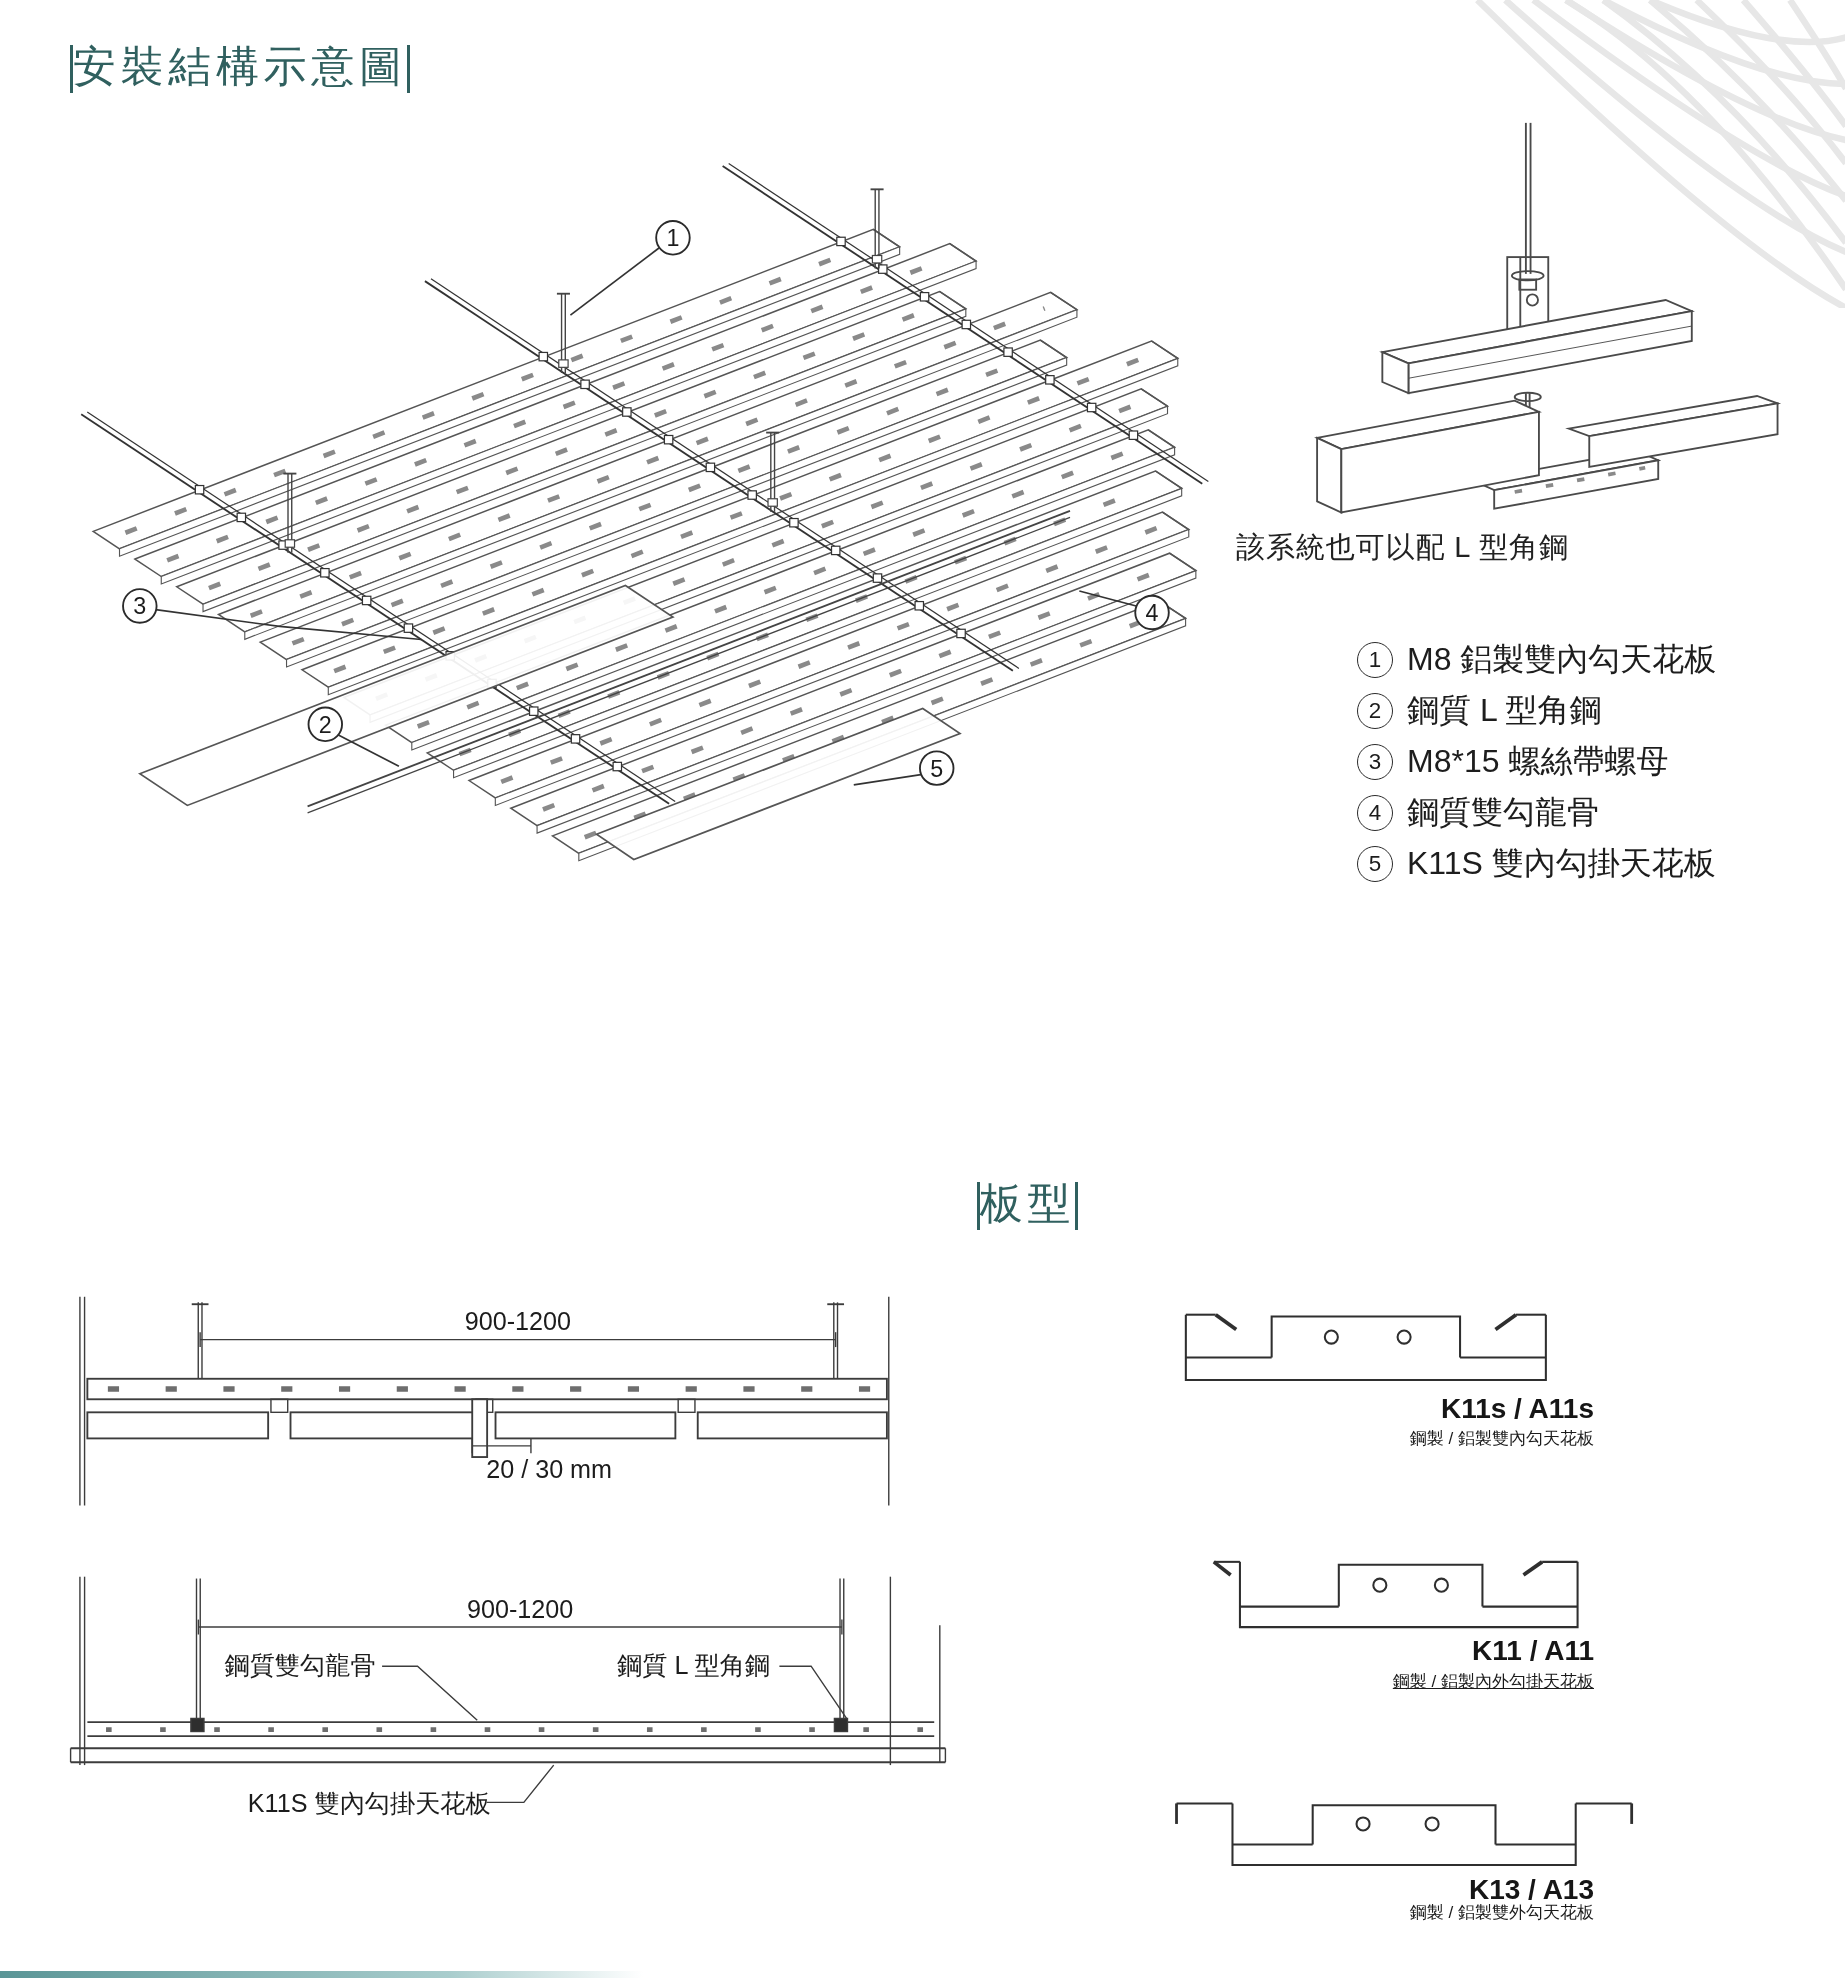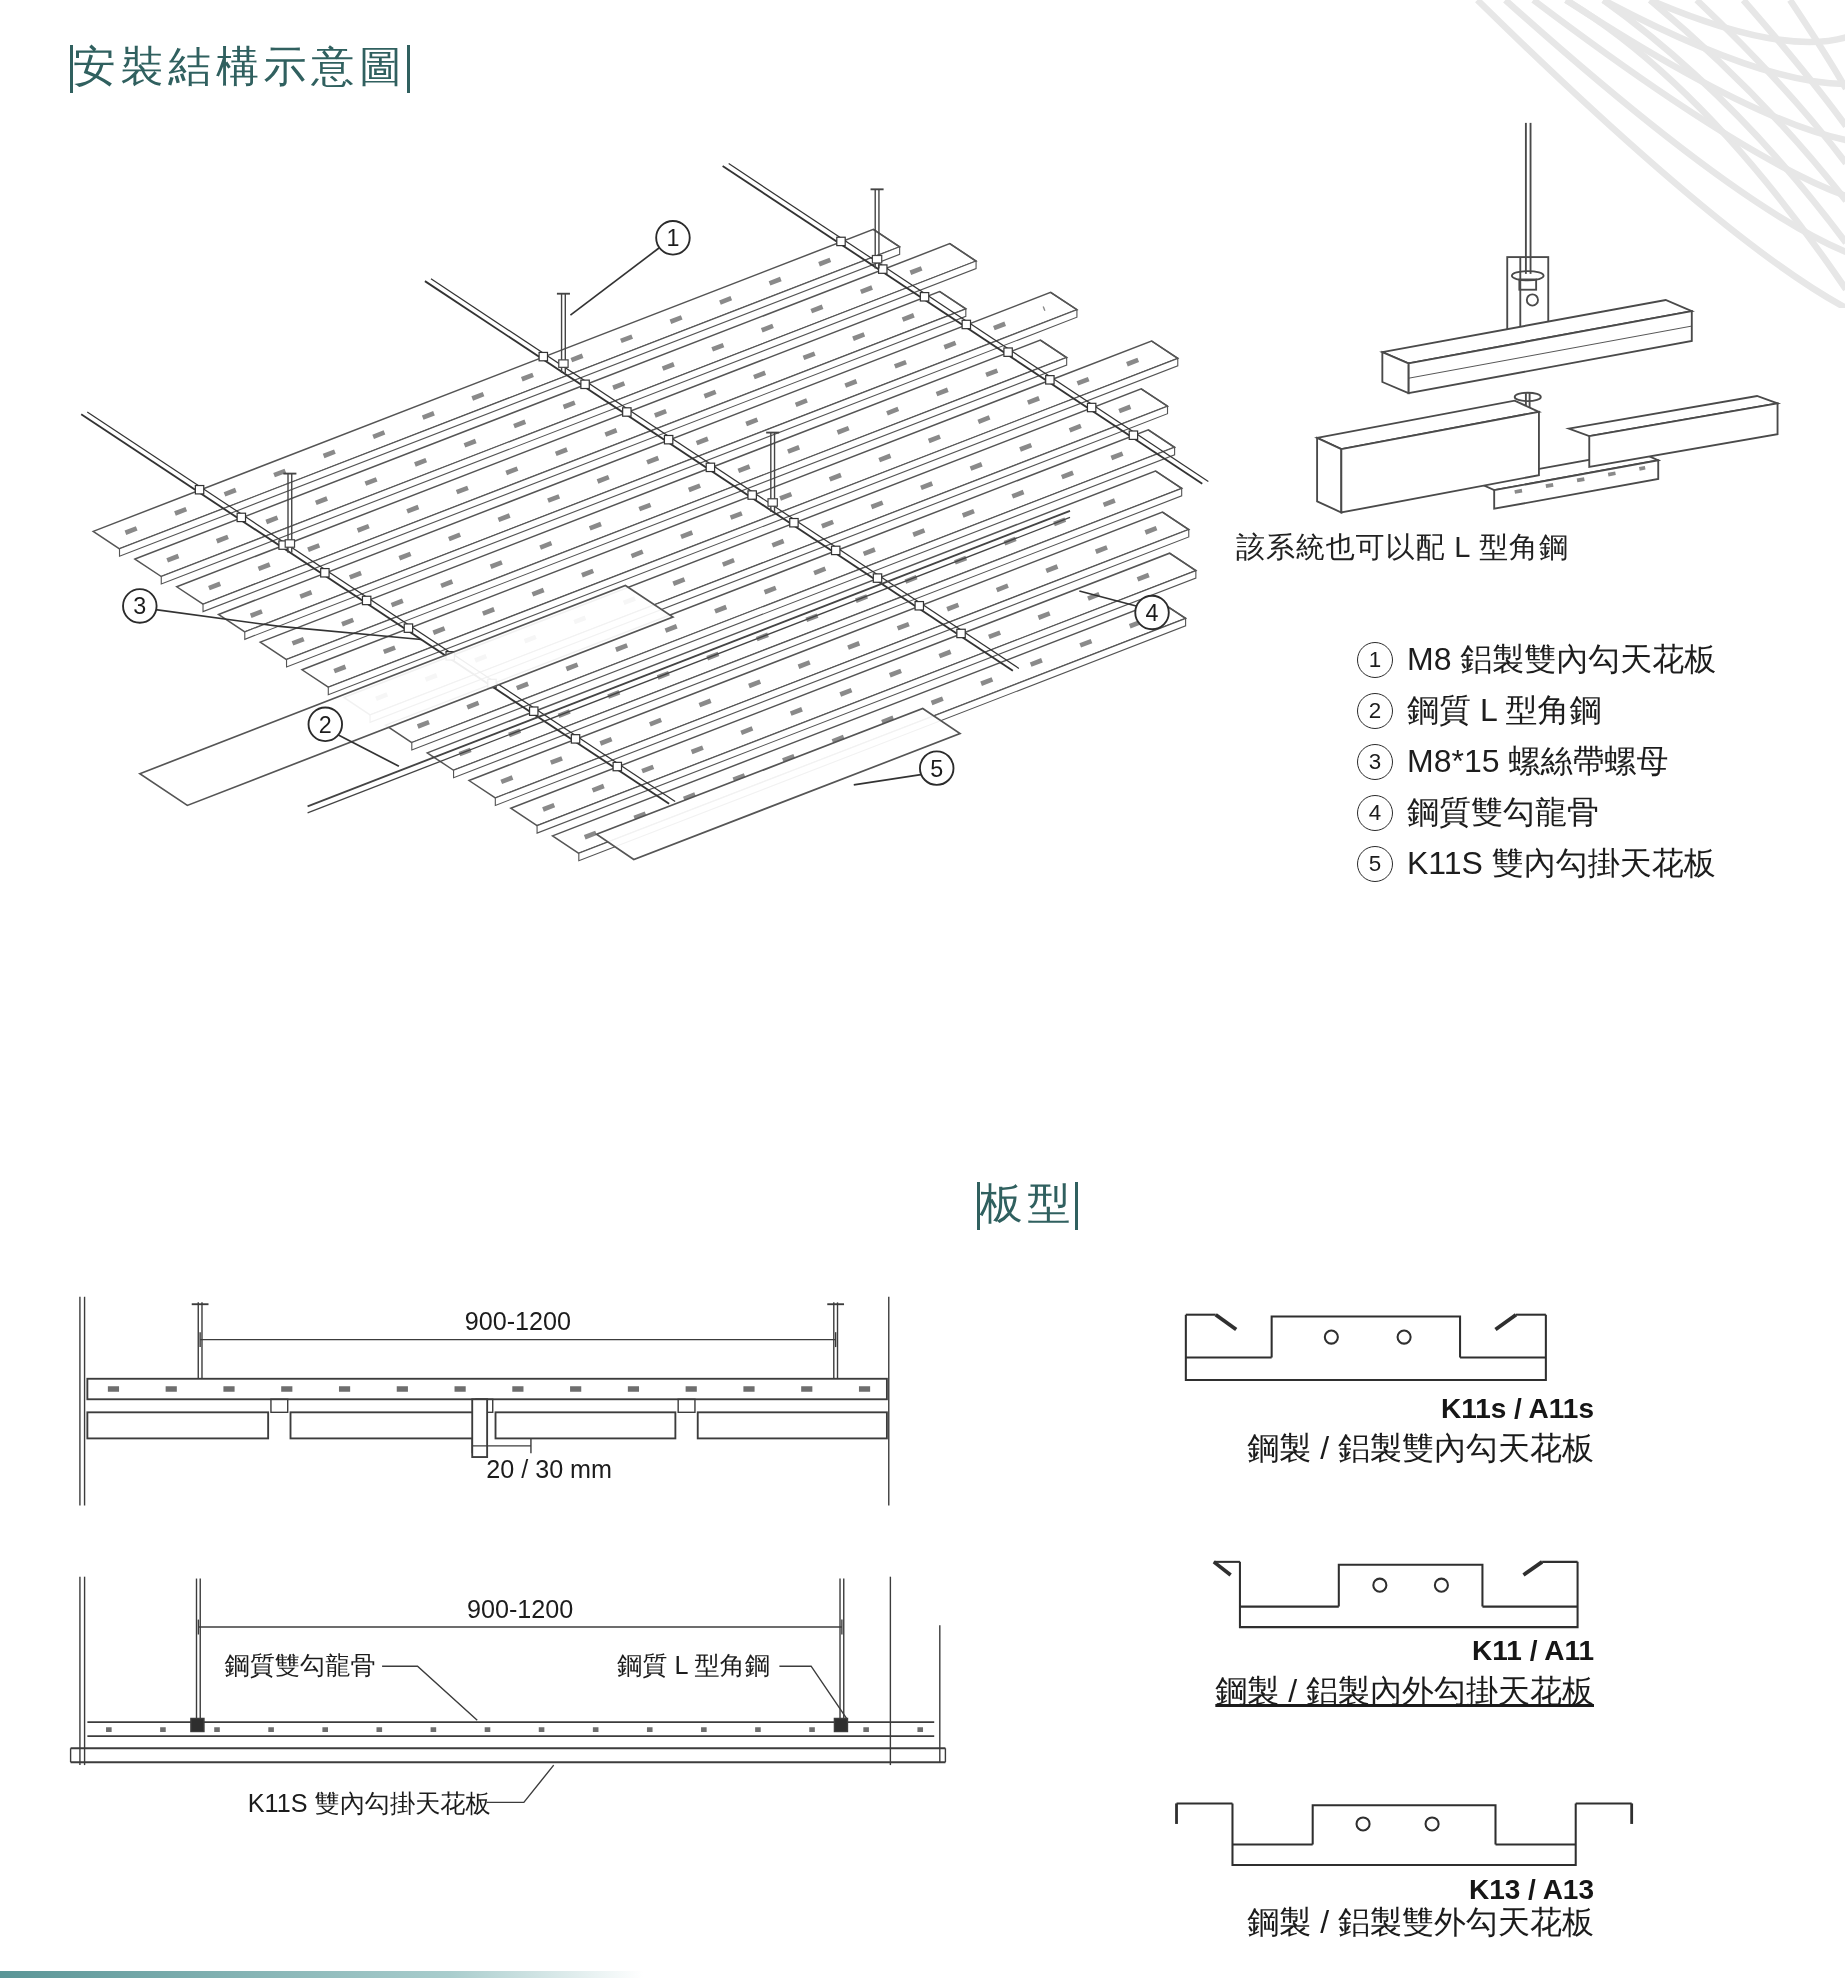--- a/index.html
+++ b/index.html
@@ -14,21 +14,21 @@
   .legend .cnum{width:34px;height:34px;border:1.9px solid #2b2b2b;border-radius:50%;
     display:flex;align-items:center;justify-content:center;font-size:22.4px;color:#1c1c1c;flex:0 0 auto;}
   .legend .ltxt{font-size:32px;color:#1d1d1d;}
   .abs{position:absolute;}
   svg text{font-family:"Liberation Sans",sans-serif;fill:#1c1c1c;}
   .dimtext{font-size:27px;}
   .lbltext{font-size:27px;}
   .callout-num{font-size:25px;}
   .profile-label{position:absolute;left:1156px;width:438px;text-align:right;}
   .pcode{font-size:28px;font-weight:600;color:#161616;}
-  .pdesc{font-size:32px;color:#1b1b1b;}
+  .pdesc{font-size:17px;color:#1b1b1b;}
   .corner-deco{position:absolute;right:0;top:0;}
   .footer-strip{position:absolute;left:0;top:1971px;width:643px;height:6.5px;
     background:linear-gradient(90deg,#5a9596 0%,#a9cdcd 70%,rgba(255,255,255,0) 100%);}
   line,polyline,path.ln{stroke-linecap:butt;}
 </style>
 </head>
 <body>
 
 <div class="page">
 

